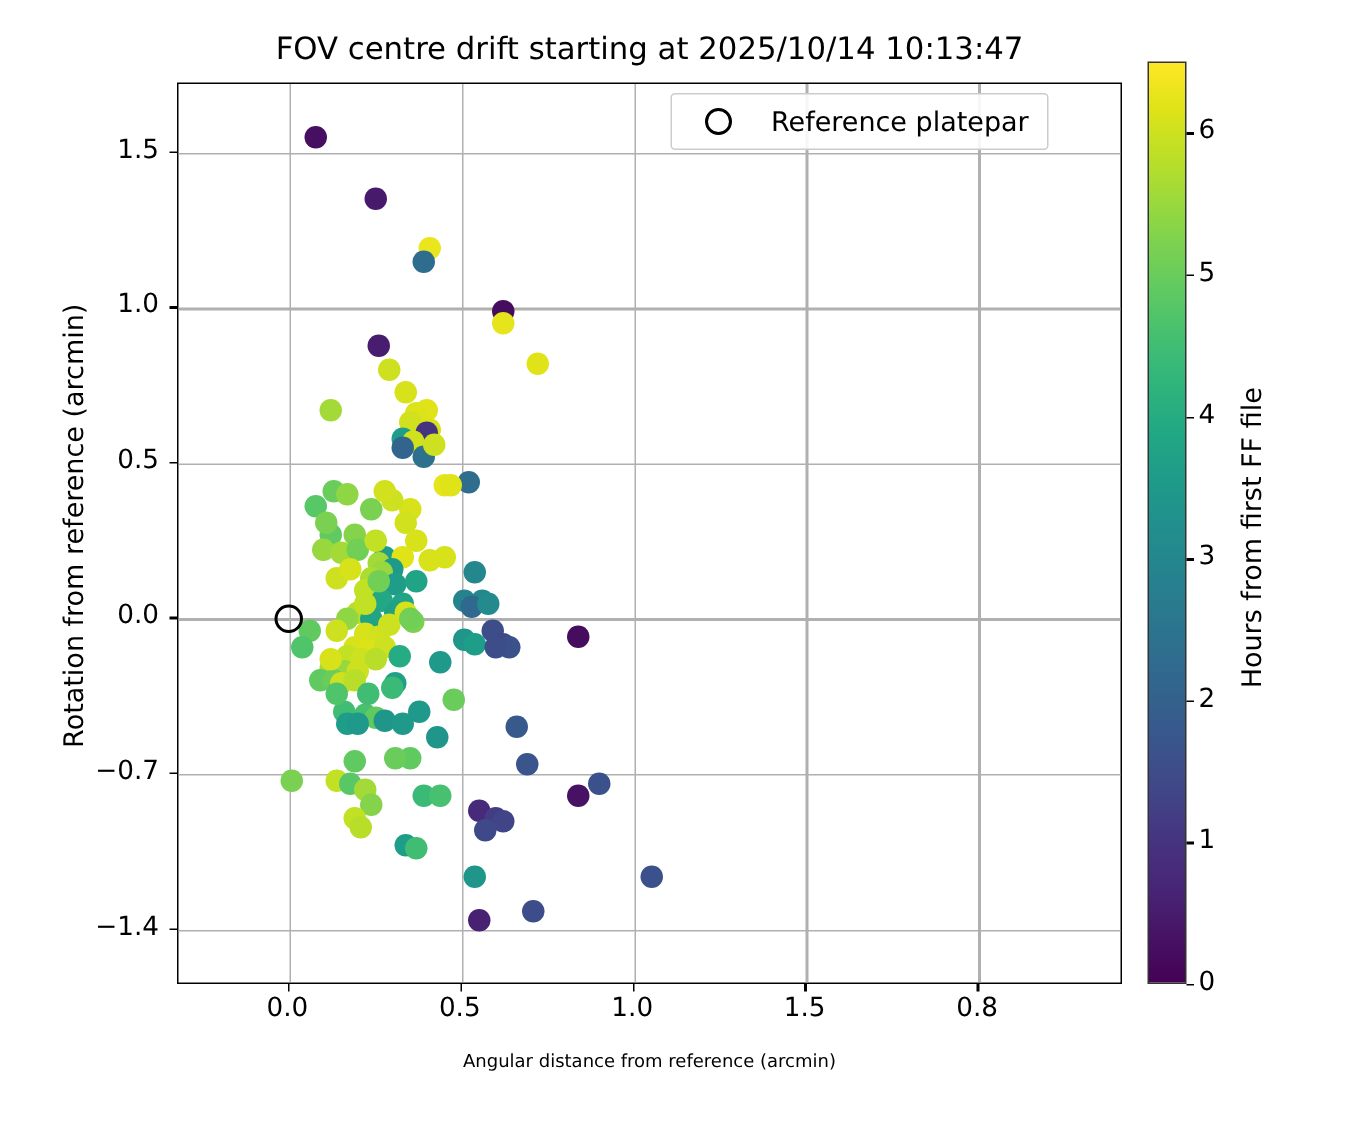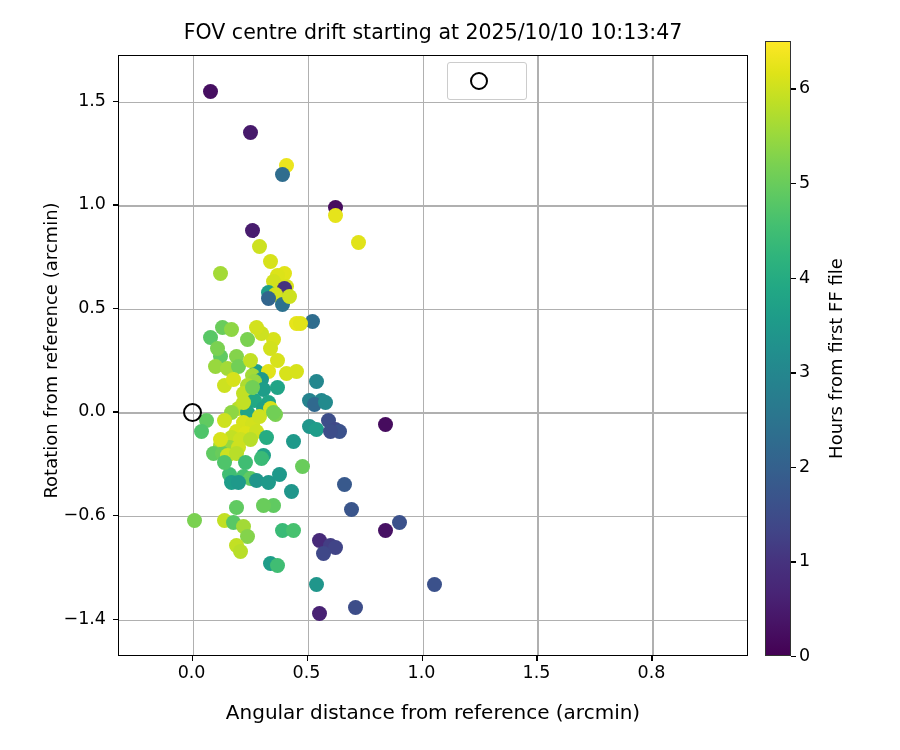--- a/index.html
+++ b/index.html
@@ -118,21 +118,21 @@
     margin-top: -11px;
     color: #000;
   }
 
   #xlabel {
     position: absolute;
     left: 118px;
     top: 700px;
     width: 630px;
     text-align: center;
-    font-size: 20px;
+    font-size: 12px;
     white-space: nowrap;
     color: #000;
   }
   #ylabel {
     position: absolute;
     left: -270px;
     top: 340px;
     width: 640px;
     text-align: center;
     font-size: 18px;
@@ -207,21 +207,21 @@
     transform-origin: center center;
     white-space: nowrap;
     color: #000;
   }
 </style>
 </head>
 <body>
 
 <div id="figure">
 
-  <div id="chart-title">FOV centre drift starting at 2025/10/10 10:13:47</div>
+  <div id="chart-title">FOV centre drift starting at 2025/10/14 10:13:47</div>
 
   <div id="axes">
     <div id="gridlines">
         <div class="gridline-v" style="left: 73.5766px;"></div>
         <div class="gridline-v" style="left: 188.54px;"></div>
         <div class="gridline-v" style="left: 303.504px;"></div>
         <div class="gridline-v" style="left: 418.467px;"></div>
         <div class="gridline-v" style="left: 533.431px;"></div>
         <div class="gridline-h" style="top: 563.697px;"></div>
         <div class="gridline-h" style="top: 460.076px;"></div>
@@ -382,36 +382,37 @@
       <div class="xtick-label" style="left: 421.504px;">1.0</div>
       <div class="xtick-mark" style="left: 536.467px;"></div>
       <div class="xtick-label" style="left: 536.467px;">1.5</div>
       <div class="xtick-mark" style="left: 651.431px;"></div>
       <div class="xtick-label" style="left: 651.431px;">0.8</div>
     </div>
   <div id="yticks">
       <div class="ytick-mark" style="top: 618.697px;"></div>
       <div class="ytick-label" style="top: 618.697px;">−1.4</div>
       <div class="ytick-mark" style="top: 515.076px;"></div>
-      <div class="ytick-label" style="top: 515.076px;">−0.6</div>
+      <div class="ytick-label" style="top: 515.076px;">−0.7</div>
       <div class="ytick-mark" style="top: 411.455px;"></div>
       <div class="ytick-label" style="top: 411.455px;">0.0</div>
       <div class="ytick-mark" style="top: 307.834px;"></div>
       <div class="ytick-label" style="top: 307.834px;">0.5</div>
       <div class="ytick-mark" style="top: 204.214px;"></div>
       <div class="ytick-label" style="top: 204.214px;">1.0</div>
       <div class="ytick-mark" style="top: 100.593px;"></div>
       <div class="ytick-label" style="top: 100.593px;">1.5</div>
     </div>
 
   <div id="xlabel">Angular distance from reference (arcmin)</div>
   <div id="ylabel">Rotation from reference (arcmin)</div>
 
   <div id="legend">
     <div id="legend-marker"></div>
+    <div id="legend-label">Reference platepar</div>
   </div>
 
   <div id="colorbar" style="background: linear-gradient(to top, rgb(68, 1, 84), rgb(71, 19, 101), rgb(72, 36, 117), rgb(70, 50, 126), rgb(65, 68, 135), rgb(59, 82, 139), rgb(53, 95, 141), rgb(47, 108, 142), rgb(42, 120, 142), rgb(37, 132, 142), rgb(33, 144, 141), rgb(30, 156, 137), rgb(34, 168, 132), rgb(47, 180, 124), rgb(67, 191, 113), rgb(94, 201, 98), rgb(122, 209, 81), rgb(155, 217, 60), rgb(189, 223, 38), rgb(223, 227, 24), rgb(253, 231, 37));"></div>
   <div id="cbticks">
       <div class="cbtick-mark" style="top: 656px;"></div>
       <div class="cbtick-label" style="top: 656px;">0</div>
       <div class="cbtick-mark" style="top: 561.385px;"></div>
       <div class="cbtick-label" style="top: 561.385px;">1</div>
       <div class="cbtick-mark" style="top: 466.769px;"></div>
       <div class="cbtick-label" style="top: 466.769px;">2</div>

